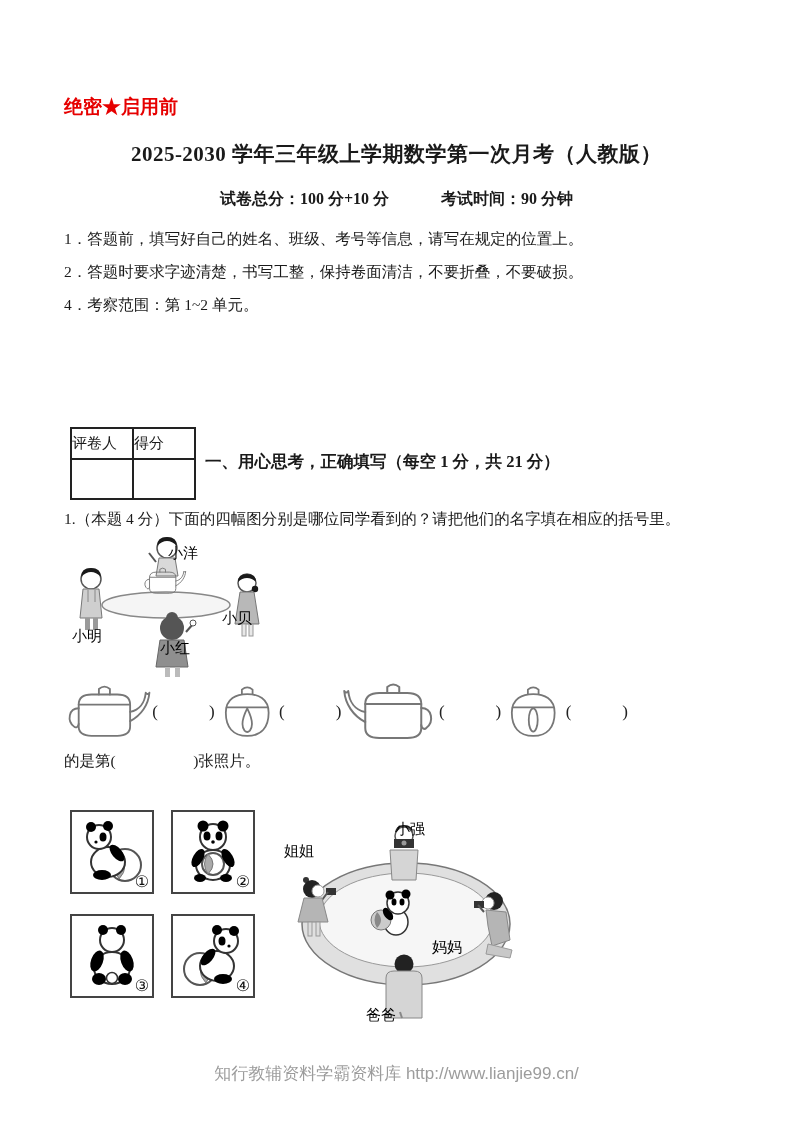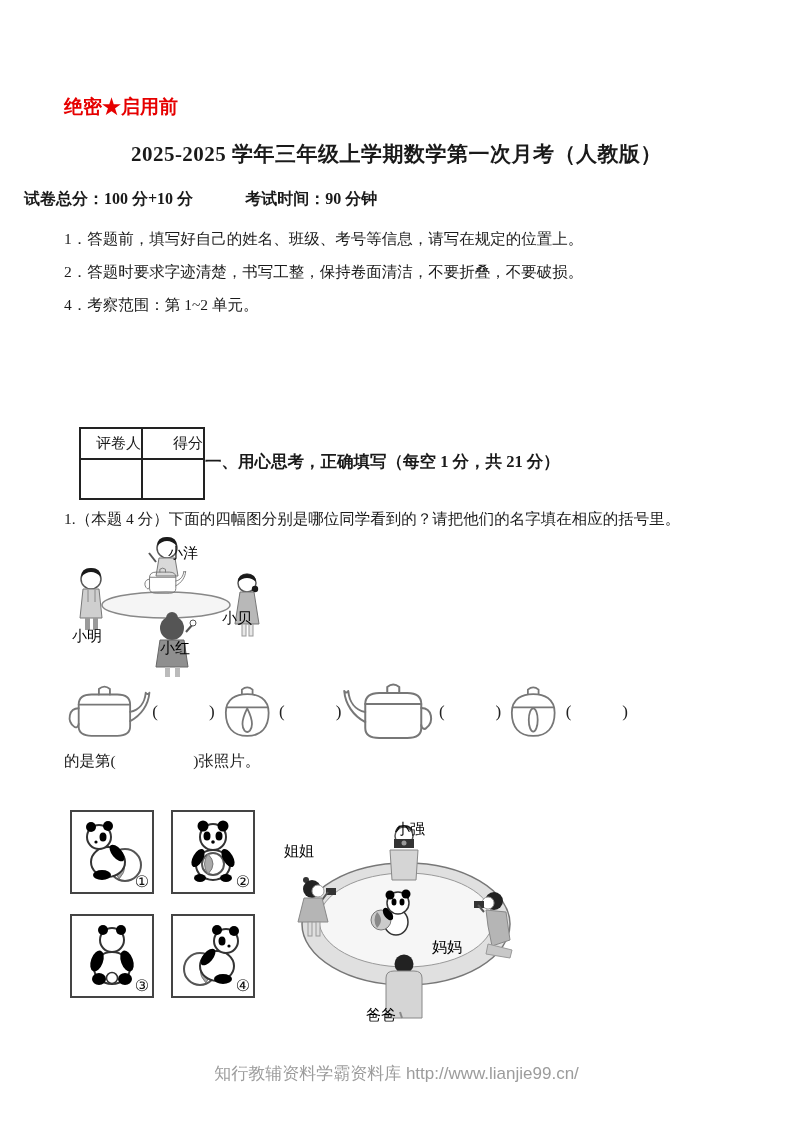--- a/index.html
+++ b/index.html
@@ -4,24 +4,24 @@
 <style>
   * { margin:0; padding:0; box-sizing:border-box; }
   body { background:#ffffff; }
   .page {
     position:relative; width:793px; height:1122px; background:#fff;
     font-family:"Liberation Serif", serif; color:#1a1a1a; overflow:hidden;
   }
   .abs { position:absolute; }
   .secrecy { left:64px; top:94px; font-size:19px; font-weight:bold; color:#e60000; font-family:"Liberation Sans", sans-serif; }
   .title { left:0; top:140px; width:100%; text-align:center; font-size:21px; font-weight:bold; letter-spacing:0.5px; }
-  .exam-info { left:0; top:189px; width:100%; text-align:left; font-size:16px; font-weight:bold; }
+  .exam-info { left:0; top:189px; width:100%; text-align:center; font-size:16px; font-weight:bold; }
   .exam-info span { margin:0 24px; }
   .notice { left:64px; top:222px; width:676px; font-size:15.5px; line-height:33px; }
-  .grading-table { left:70px; top:427px; border-collapse:collapse; font-size:15px; text-align:right;margin-left:9px; }
+  .grading-table { left:70px; top:427px; border-collapse:collapse; font-size:15px; text-align:left; }
   .grading-table td { border:2px solid #222; }
   .grading-table tr.hd td { width:62px; height:31px; }
   .grading-table tr.bd td { height:40px; }
   .section-title { left:205px; top:451px; font-size:16.5px; font-weight:bold; }
   .q-text { left:64px; top:504px; width:680px; font-size:15.5px; line-height:30px; }
   .q1-illus { left:64px; top:532px; width:215px; height:148px; }
   .illus-label { position:absolute; font-size:15px; color:#000000; }
   .teapot-row { left:64px; top:680px; width:565px; height:62px; display:flex; align-items:center; }
   .bracket { font-size:17px; color:#222; white-space:pre; margin:0 1px; }
   .q2-text { left:64px; top:745px; width:690px; font-size:15.5px; line-height:31px; }
@@ -63,21 +63,21 @@
       <ellipse cx="31" cy="25" rx="3.5" ry="4.5" fill="#000"></ellipse>
       <circle cx="24" cy="30" r="1.6" fill="#000"></circle>
     </g>
   </defs>
 </svg>
 
 <div class="page">
 
   <div class="abs secrecy">绝密★启用前</div>
 
-  <div class="abs title">2025-2025 学年三年级上学期数学第一次月考（人教版）</div>
+  <div class="abs title">2025-2030 学年三年级上学期数学第一次月考（人教版）</div>
 
   <div class="abs exam-info">
     <span>试卷总分：100 分+10 分</span>
     <span>考试时间：90 分钟</span>
   </div>
 
   <div class="abs notice">
     <div>1．答题前，填写好自己的姓名、班级、考号等信息，请写在规定的位置上。</div>
     <div>2．答题时要求字迹清楚，书写工整，保持卷面清洁，不要折叠，不要破损。</div>
     <div>4．考察范围：第 1~2 单元。</div>

